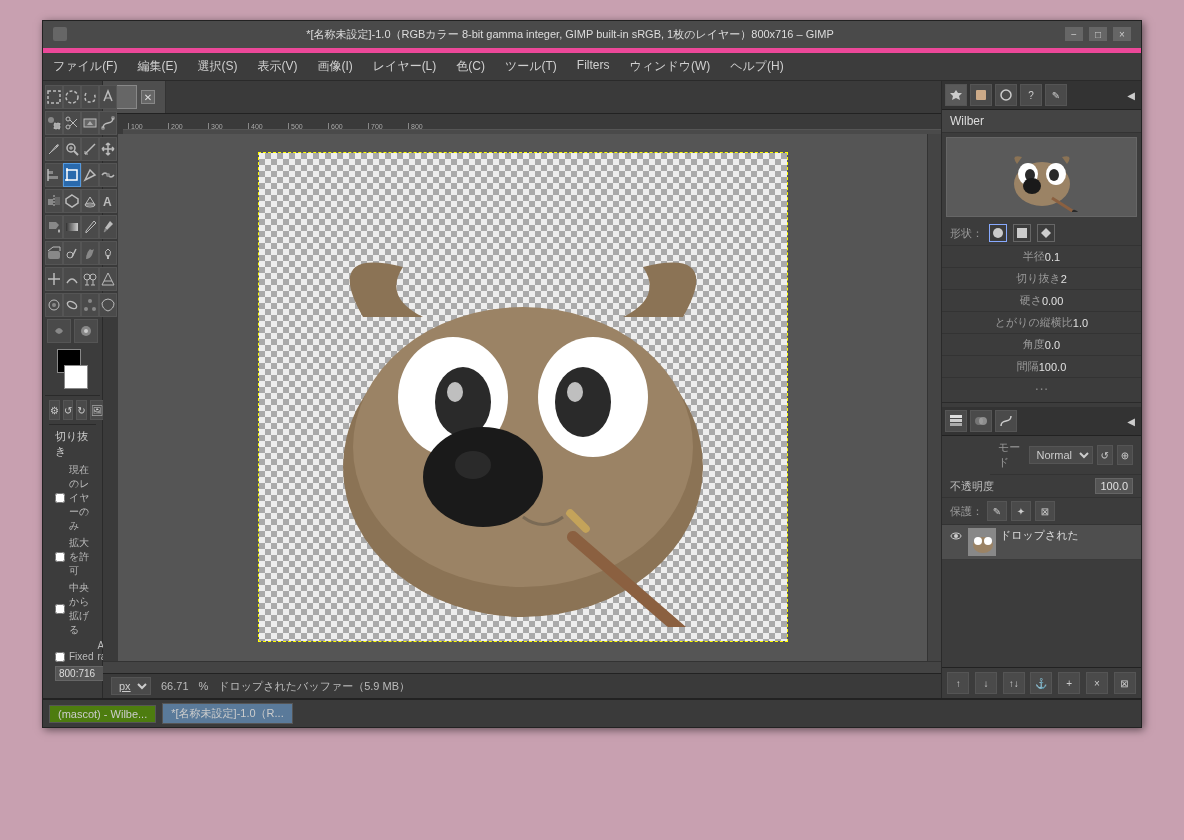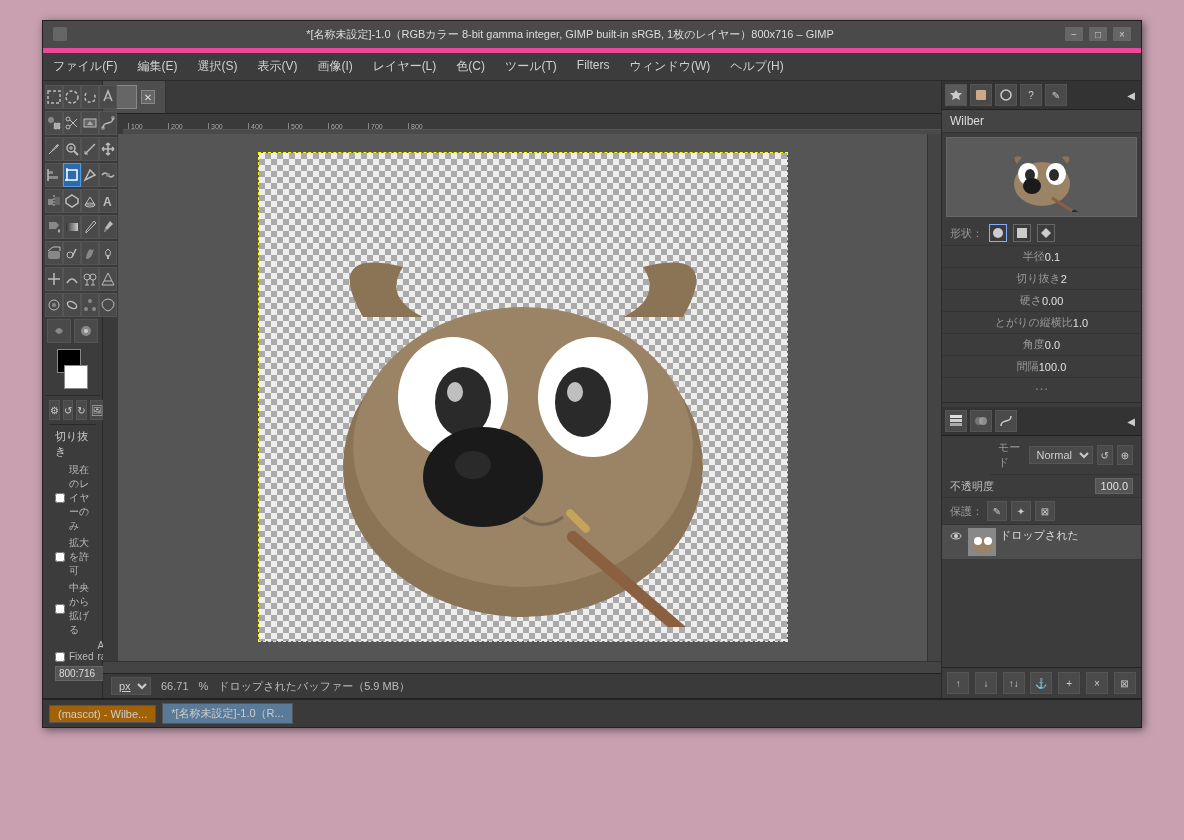--- a/index.html
+++ b/index.html
@@ -491,21 +491,21 @@
       background: #3a3a3a;
       border-top: 2px solid #222;
       display: flex;
       align-items: center;
       padding: 3px 6px;
       gap: 6px;
       font-size: 11px;
       color: #bbb;
     }
     .taskbar-item {
-      background: #a16207;
+      background: #4d7c0f;
       border: 1px solid #555;
       padding: 2px 8px;
       cursor: pointer;
       font-size: 11px;
       color: #ccc;
       display: flex;
       align-items: center;
       gap: 4px;
     }
     .taskbar-item.active {

